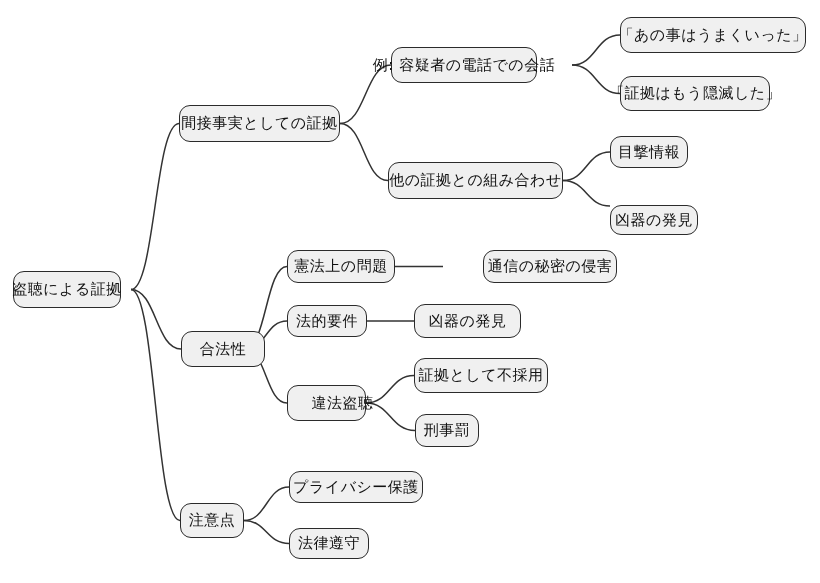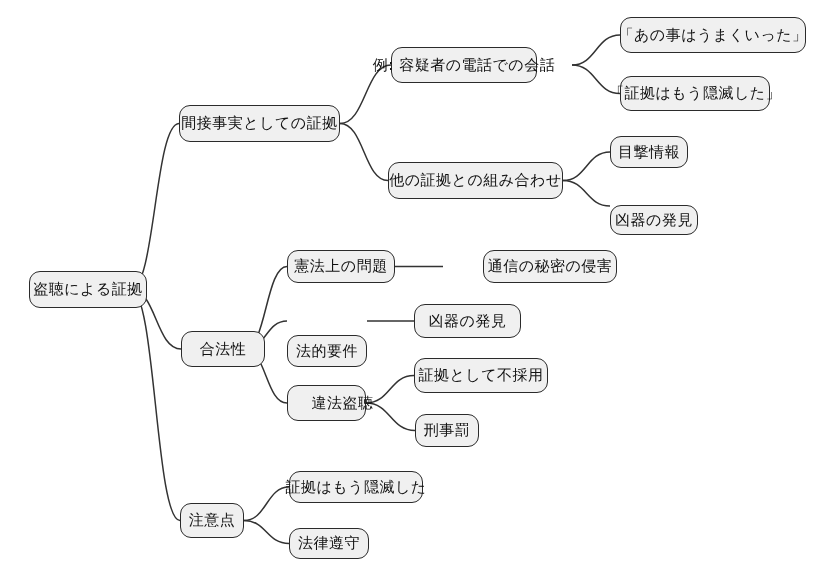--- a/index.html
+++ b/index.html
@@ -64,21 +64,21 @@
       <path d="M245,349 C266,349 266,321 287,321"></path>
       <path d="M367,321 C390.5,321 390.5,321 414,321"></path>
       <path d="M245,349 C266,349 266,403 287,403"></path>
       <path d="M366,403 C390,403 390,375.5 414,375.5"></path>
       <path d="M366,403 C390.5,403 390.5,430.5 415,430.5"></path>
       <path d="M131,289.5 C155.5,289.5 155.5,520.5 180,520.5"></path>
       <path d="M244,520.5 C266.5,520.5 266.5,487 289,487"></path>
       <path d="M244,520.5 C266.5,520.5 266.5,543.5 289,543.5"></path>
     </svg>
 
-  <div class="node" id="root" style="left:13px; top:271px; width:118px; height:37px;margin-left:16px;">盗聴による証拠</div>
+  <div class="node" id="root" style="left:13px; top:271px; width:108px; height:37px;">盗聴による証拠</div>
 
   <div class="node" id="b0" style="left:179px; top:105px; width:161px; height:37px;">間接事実としての証拠</div>
 
   <div class="node" id="b0c0" style="left:391px; top:47px; width:146px; height:36px;">例: 容疑者の電話での会話</div>
 
   <div class="node" id="b0c0g0" style="left:620px; top:17px; width:186px; height:36px;">「あの事はうまくいった」</div>
 
   <div class="node" id="b0c0g1" style="left:620px; top:76px; width:150px; height:35px;">「証拠はもう隠滅した」</div>
 
   <div class="node" id="b0c1" style="left:388px; top:162px; width:175px; height:37px;">他の証拠との組み合わせ</div>
@@ -86,29 +86,29 @@
   <div class="node" id="b0c1g0" style="left:610px; top:136px; width:78px; height:32px;">目撃情報</div>
 
   <div class="node" id="b0c1g1" style="left:610px; top:189px; width:88px; height:30px;margin-top:16px;">凶器の発見</div>
 
   <div class="node" id="b1" style="left:181px; top:331px; width:84px; height:36px;">合法性</div>
 
   <div class="node" id="b1c0" style="left:287px; top:250px; width:108px; height:33px;">憲法上の問題</div>
 
   <div class="node" id="b1c0g0" style="left:443px; top:250px; width:134px; height:33px;margin-left:40px;">通信の秘密の侵害</div>
 
-  <div class="node" id="b1c1" style="left:287px; top:305px; width:80px; height:32px;margin-top:30px;">法的要件</div>
+  <div class="node" id="b1c1" style="left:287px; top:305px; width:80px; height:32px;">法的要件</div>
 
   <div class="node" id="b1c1g0" style="left:414px; top:304px; width:107px; height:34px;">凶器の発見</div>
 
   <div class="node" id="b1c2" style="left:287px; top:385px; width:79px; height:36px;padding-left:32px;">違法盗聴</div>
 
   <div class="node" id="b1c2g0" style="left:414px; top:358px; width:134px; height:35px;">証拠として不採用</div>
 
   <div class="node" id="b1c2g1" style="left:415px; top:414px; width:64px; height:33px;">刑事罰</div>
 
   <div class="node" id="b2" style="left:180px; top:503px; width:64px; height:35px;">注意点</div>
 
-  <div class="node" id="b2c0" style="left:289px; top:471px; width:134px; height:32px;">証拠はもう隠滅した</div>
+  <div class="node" id="b2c0" style="left:289px; top:471px; width:134px; height:32px;">プライバシー保護</div>
 
   <div class="node" id="b2c1" style="left:289px; top:528px; width:80px; height:31px;">法律遵守</div>
 
 </div>
 
 </body></html>

